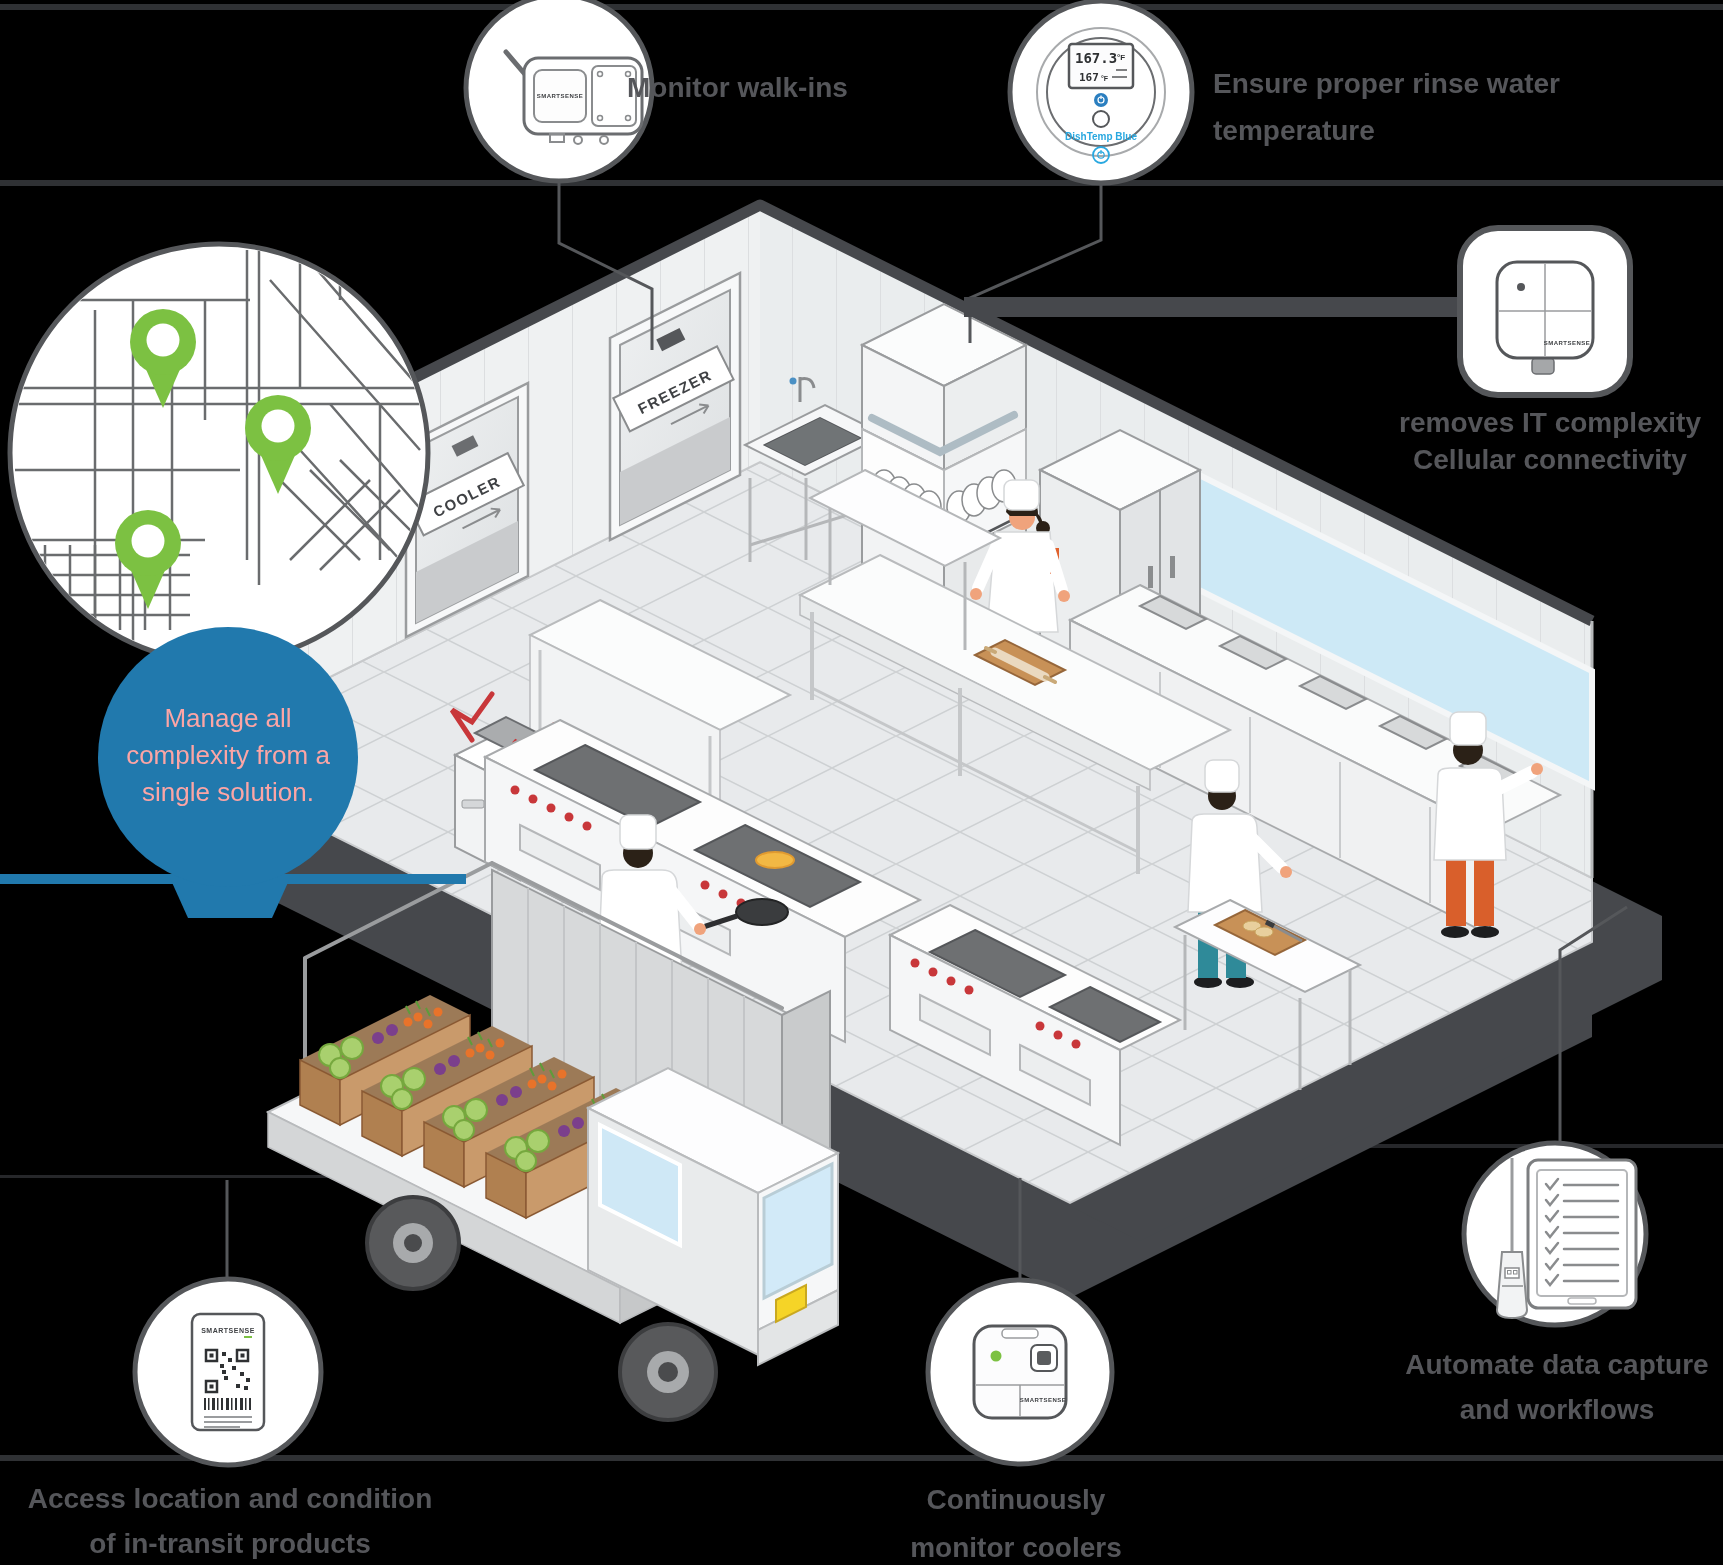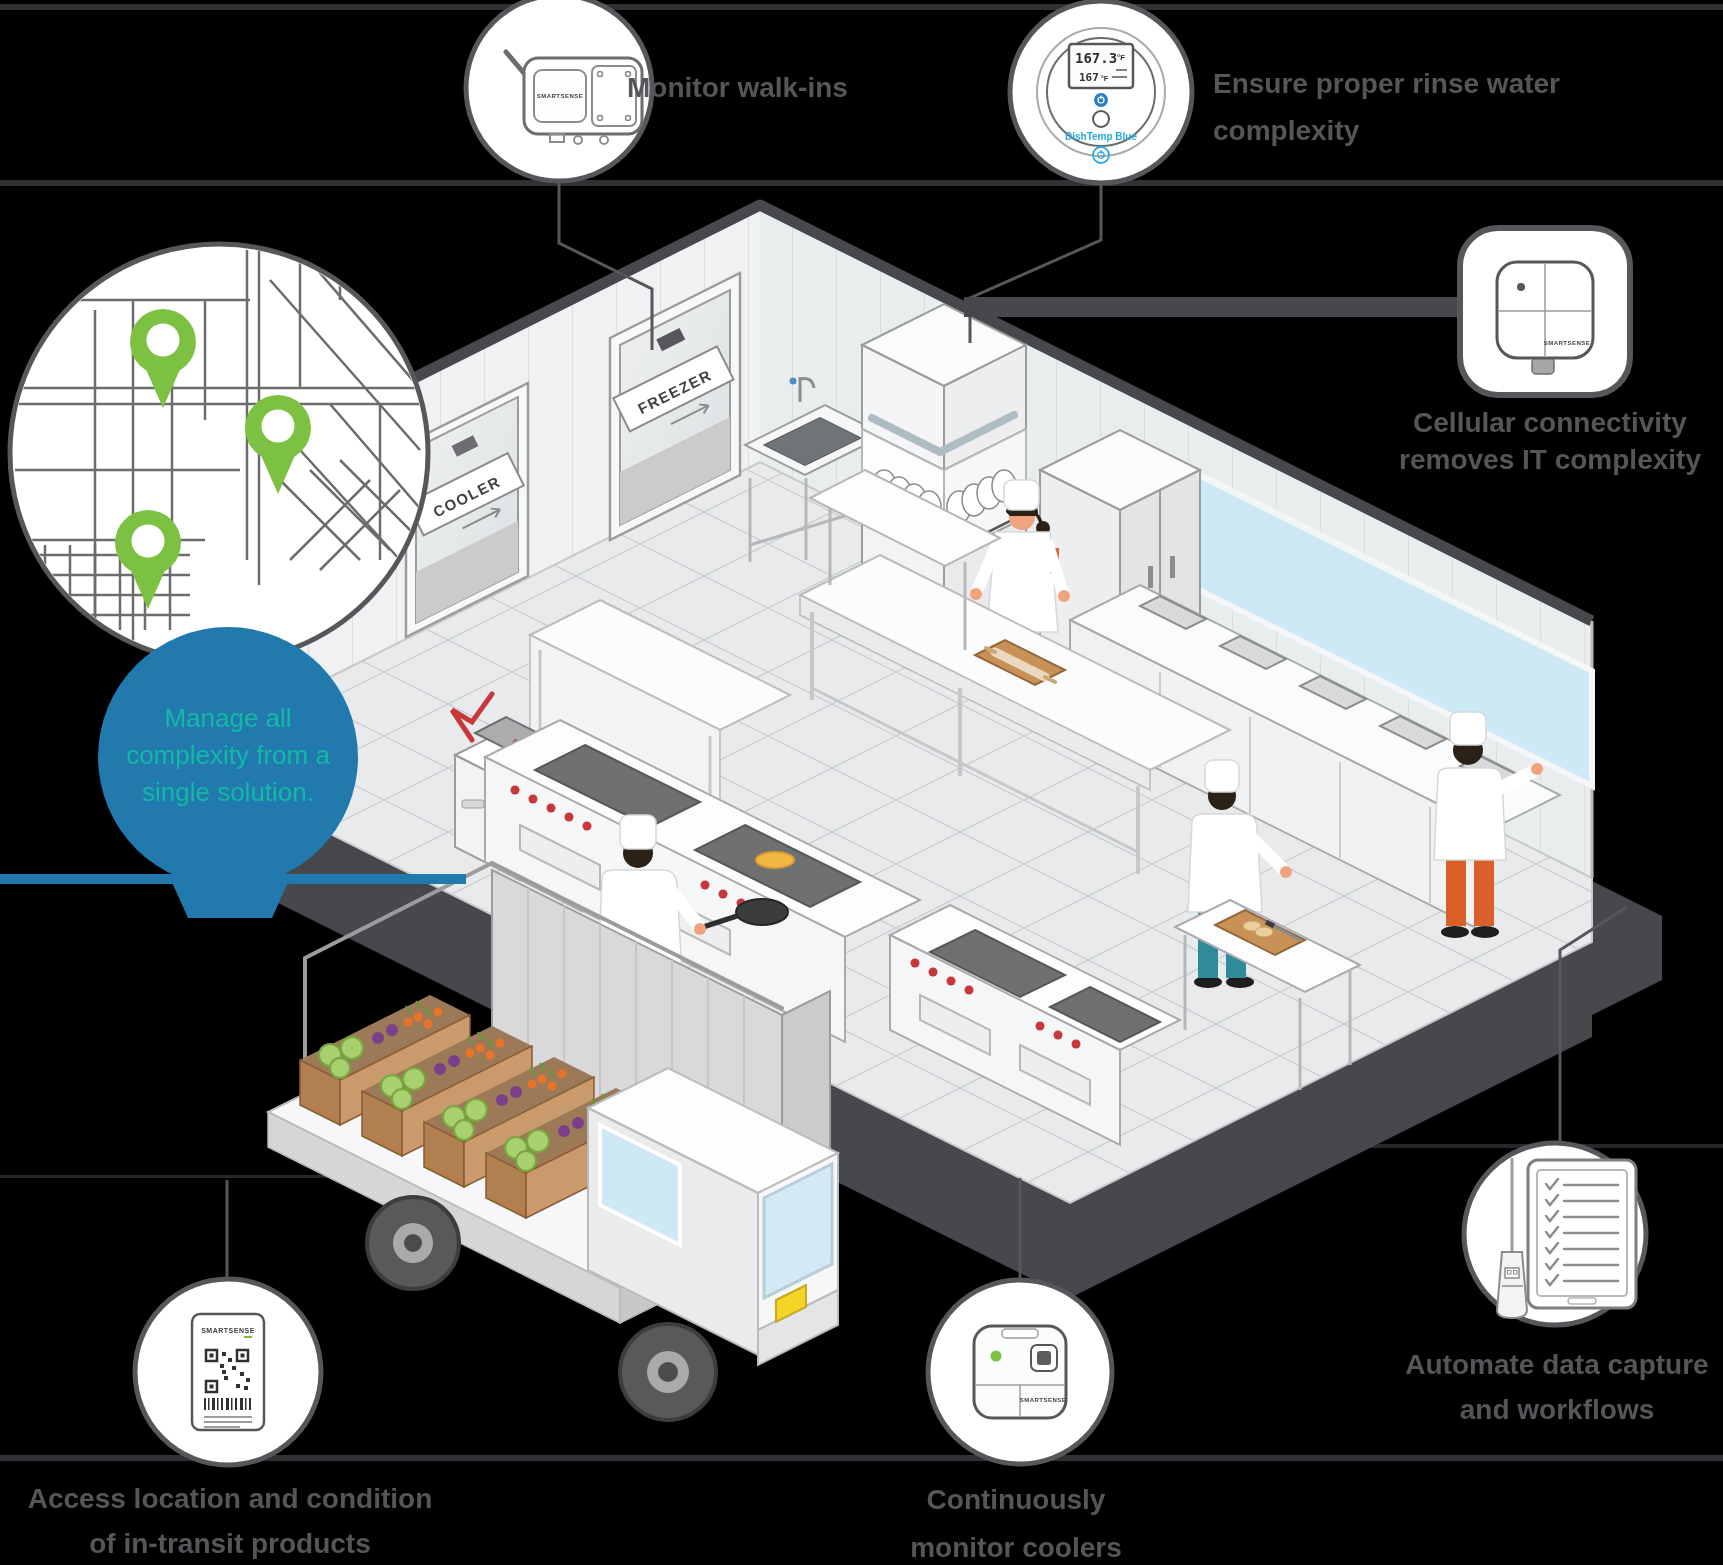--- a/index.html
+++ b/index.html
@@ -2,21 +2,21 @@
 <html><head>
 <meta charset="utf-8">
 <style>
   html,body{margin:0;padding:0;background:#000;}
   #stage{position:relative;width:1723px;height:1565px;background:#000;overflow:hidden;
          font-family:"Liberation Sans",sans-serif;}
   #stage svg{position:absolute;left:0;top:0;}
   .lbl{position:absolute;color:#55565a;font-weight:bold;font-size:28px;z-index:10;}
   .lbl .ln{display:block;}
   .lbl.center{text-align:center;}
-  #lbl-manage{color:#14b8a6;font-weight:normal;font-size:26px;line-height:37px;text-align:center;}
+  #lbl-manage{color:#fca5a5;font-weight:normal;font-size:26px;line-height:37px;text-align:center;}
 </style>
 </head>
 <body>
 
 <div id="stage">
 <svg width="1723" height="1565" viewBox="0 0 1723 1565">
   <defs>
     <pattern id="tiles" patternUnits="userSpaceOnUse" width="128" height="64">
       <path d="M0,32 L64,0 L128,32 L64,64 Z" fill="none" stroke="#ced1d3" stroke-width="1.5"></path>
     </pattern>
@@ -534,26 +534,26 @@
     <path d="M1502,1286 H1523" stroke="#8a8c8e" stroke-width="1.5"></path>
   </g>
 </svg>
 
 <div class="lbl" style="left:627px;top:72px;white-space:nowrap;">
   <span>Monitor walk-ins</span>
 </div>
 
 <div class="lbl" style="left:1213px;top:60px;line-height:47px;white-space:nowrap;">
   <span class="ln">Ensure proper rinse water</span>
-  <span class="ln">complexity</span>
+  <span class="ln">temperature</span>
 </div>
 
 <div class="lbl center" style="left:1385px;top:404px;width:330px;line-height:37px;">
+  <span class="ln">removes IT complexity</span>
   <span class="ln">Cellular connectivity</span>
-  <span class="ln">removes IT complexity</span>
 </div>
 
 <div id="lbl-manage" class="lbl" style="left:78px;top:700px;width:300px;">
   <span class="ln">Manage all</span>
   <span class="ln">complexity from a</span>
   <span class="ln">single solution.</span>
 </div>
 
 <div class="lbl center" style="left:0px;top:1476px;width:460px;line-height:45px;text-align:center;">
   <span class="ln">Access location and condition</span>

